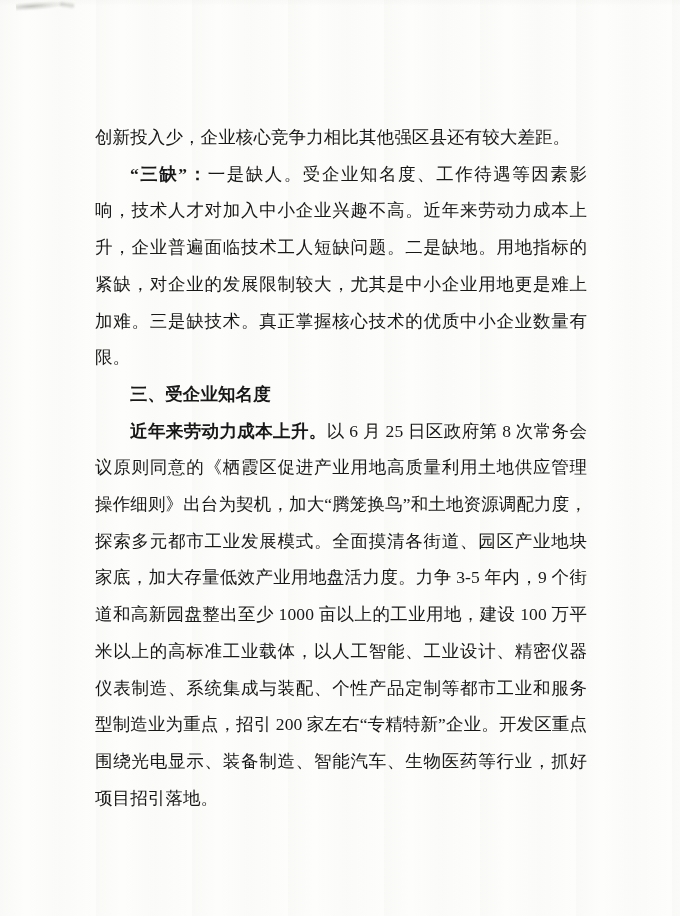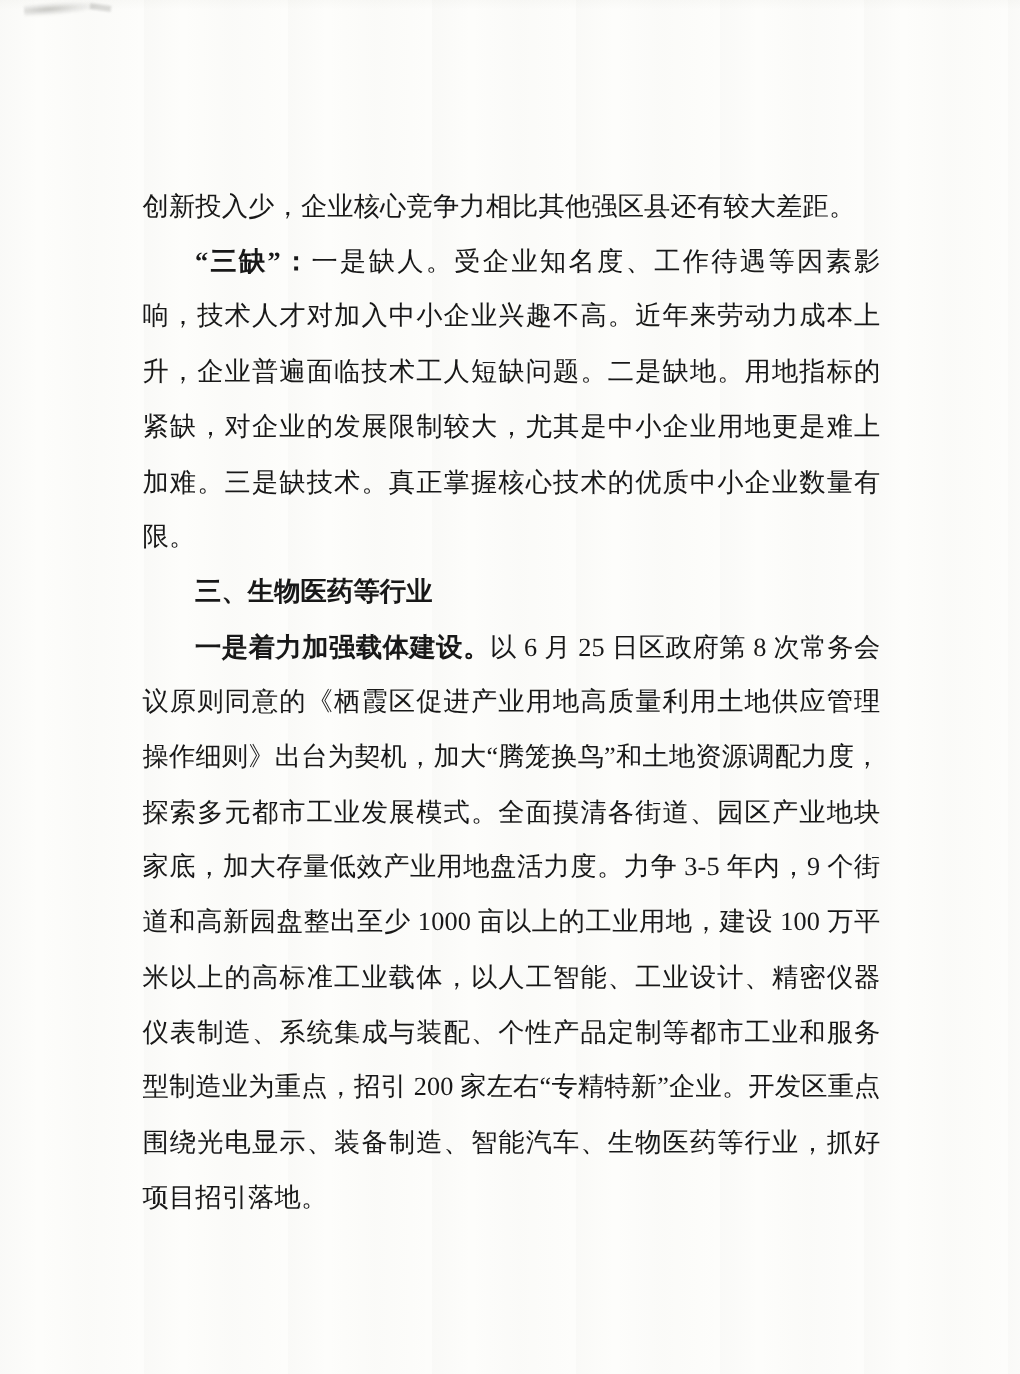--- a/index.html
+++ b/index.html
@@ -78,19 +78,19 @@
 
   <div class="scan-smudge"></div>
   <div class="scan-speck"></div>
 
   <div class="textblock">
 
     <p class="para no-indent"><span class="run">创新投入少，企业核心竞争力相比其他强区县还有较大差距。</span></p>
 
     <p class="para"><span class="run run-bold">“三缺”：</span><span class="run">一是缺人。受企业知名度、工作待遇等因素影响，技术人才对加入中小企业兴趣不高。近年来劳动力成本上升，企业普遍面临技术工人短缺问题。二是缺地。用地指标的紧缺，对企业的发展限制较大，尤其是中小企业用地更是难上加难。三是缺技术。真正掌握核心技术的优质中小企业数量有限。</span></p>
 
-    <p class="para"><span class="run run-bold">三、生物医药等行业</span></p>
+    <p class="para"><span class="run run-bold">三、受企业知名度</span></p>
 
 
-    <p class="para"><span class="run run-bold">一是着力加强载体建设。</span><span class="run">以 6 月 25 日区政府第 8 次常务会议原则同意的《栖霞区促进产业用地高质量利用土地供应管理操作细则》出台为契机，加大“腾笼换鸟”和土地资源调配力度，探索多元都市工业发展模式。全面摸清各街道、园区产业地块家底，加大存量低效产业用地盘活力度。力争 3-5 年内，9 个街道和高新园盘整出至少 1000 亩以上的工业用地，建设 100 万平米以上的高标准工业载体，以人工智能、工业设计、精密仪器仪表制造、系统集成与装配、个性产品定制等都市工业和服务型制造业为重点，招引 200 家左右“专精特新”企业。开发区重点围绕光电显示、装备制造、智能汽车、生物医药等行业，抓好项目招引落地。</span></p>
+    <p class="para"><span class="run run-bold">近年来劳动力成本上升。</span><span class="run">以 6 月 25 日区政府第 8 次常务会议原则同意的《栖霞区促进产业用地高质量利用土地供应管理操作细则》出台为契机，加大“腾笼换鸟”和土地资源调配力度，探索多元都市工业发展模式。全面摸清各街道、园区产业地块家底，加大存量低效产业用地盘活力度。力争 3-5 年内，9 个街道和高新园盘整出至少 1000 亩以上的工业用地，建设 100 万平米以上的高标准工业载体，以人工智能、工业设计、精密仪器仪表制造、系统集成与装配、个性产品定制等都市工业和服务型制造业为重点，招引 200 家左右“专精特新”企业。开发区重点围绕光电显示、装备制造、智能汽车、生物医药等行业，抓好项目招引落地。</span></p>
 
   </div>
 </div>
 
 </body></html>

